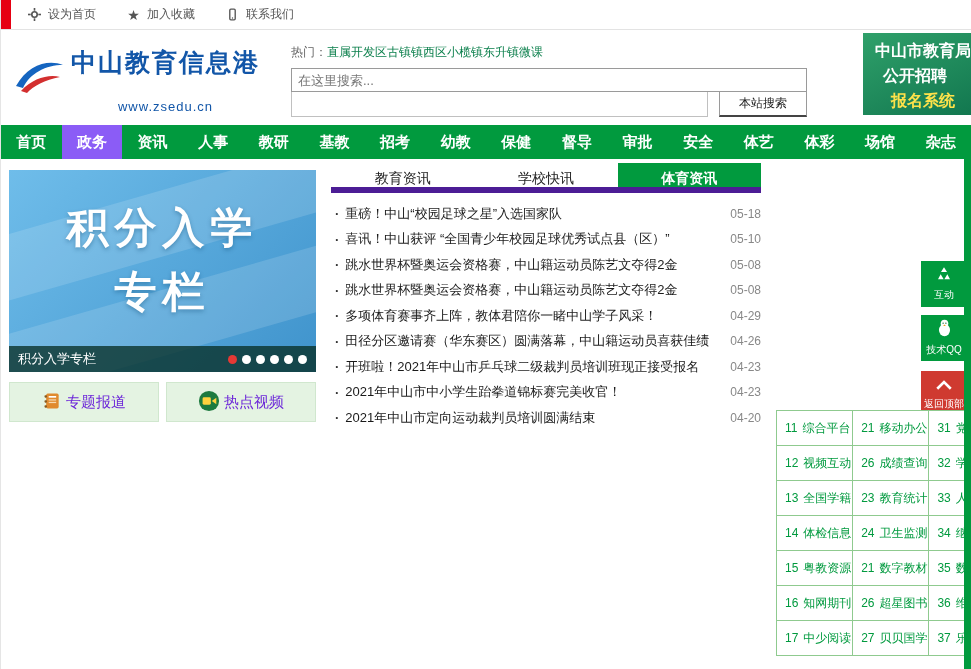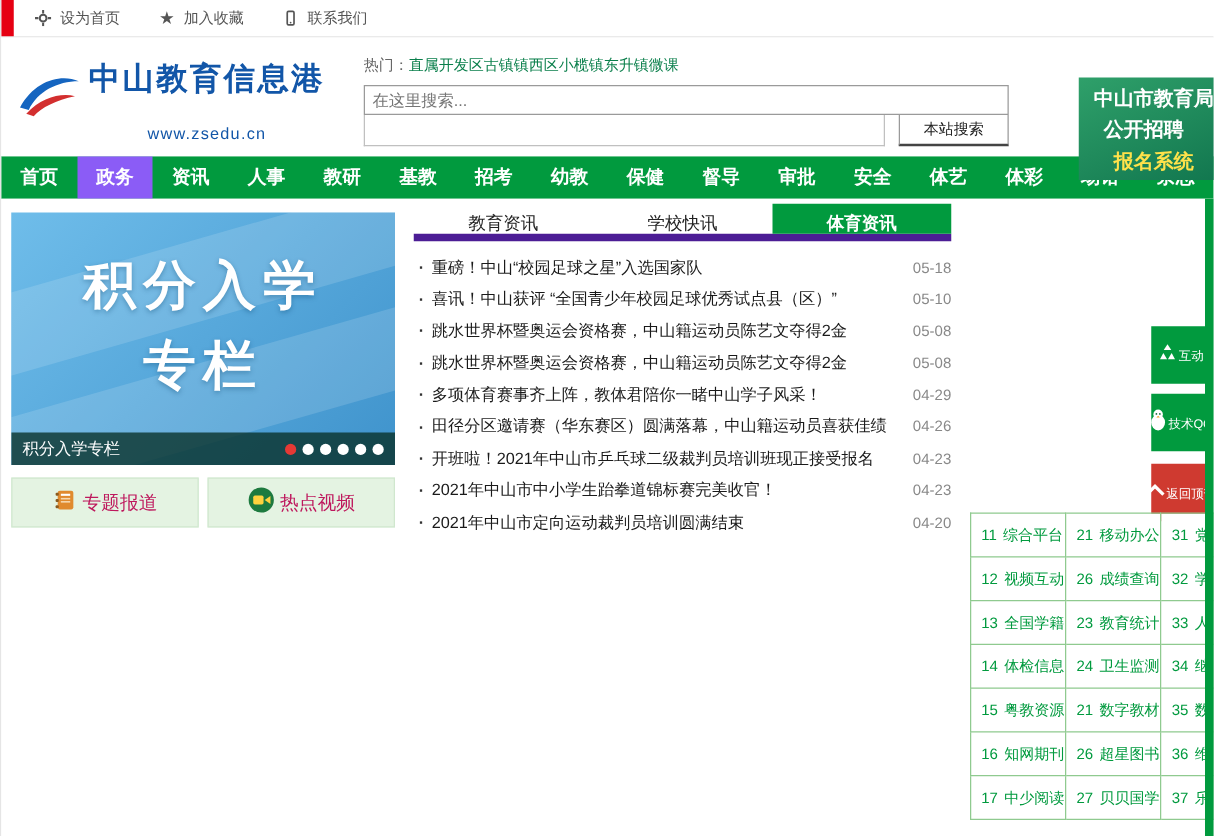--- a/index.html
+++ b/index.html
@@ -19,21 +19,21 @@
   .site-url { font-size:13px; color:#1256a8; text-align:center; letter-spacing:1px; margin-top:20px; }
 
   .search-area { position:absolute; left:290px; top:14px; width:516px; }
   .hot-row { font-size:12px; color:#666; display:flex; gap:0; margin-bottom:7px; align-items:center; }
   .hot-row .hot-link { color:#0a7f4b; cursor:pointer; }
   .search-input { width:100%; height:24px; border:1px solid #9a9a9a; font-size:13px; padding:2px 6px; color:#333; outline:none; }
   .search-row2 { display:flex; height:25px;gap:11px; }
   .search-empty { flex:1; border:1px solid #c0c0c0; border-top:none; background:#fff; }
   .search-btn { width:88px; background:#fff; border:1px solid #9a9a9a; border-top:none; border-bottom:2px solid #444; font-size:12px; color:#222; cursor:pointer; font-family:inherit; }
 
-  .promo { position:absolute; left:862px; top:3px; width:109px; height:82px; background:linear-gradient(155deg,#2fa06a,#12774f); color:#fff; font-weight:bold; font-size:16px; line-height:1.55; padding:6px 0 0 12px; cursor:pointer; white-space:nowrap;margin-top:29px; }
+  .promo { position:absolute; left:862px; top:3px; width:109px; height:82px; background:linear-gradient(155deg,#2fa06a,#12774f); color:#fff; font-weight:bold; font-size:16px; line-height:1.55; padding:6px 0 0 12px; cursor:pointer; white-space:nowrap; }
   .promo .l2 { padding-left:8px; }
   .promo .l3 { color:#ffe24a; padding-left:16px; }
 
   
   .nav { height:34px; background:#019a3e; display:flex; }
   .nav-item { flex:1; text-align:center; line-height:34px; color:#fff; font-size:15px; font-weight:bold; cursor:pointer; }
   .nav-item.active { background:#8b5cf6; }
 
   
   .main { position:relative; height:510px; background:#fff; }
@@ -43,35 +43,35 @@
   .stripe.s1 { left:-50px; top:18px; }
   .stripe.s2 { left:-30px; top:112px; }
   .slide-text { position:absolute; width:100%; top:30px; text-align:center; color:#fff; font-weight:bold; text-shadow:0 2px 4px rgba(0,60,100,.35); }
   .slide-line1 { font-size:42px; letter-spacing:6px; }
   .slide-line2 { font-size:42px; letter-spacing:6px; margin-top:8px; }
   .caption { position:absolute; left:0; right:0; bottom:0; height:26px; background:rgba(8,48,38,.78); display:flex; align-items:center; padding:0 9px; color:#fff; font-size:13px; }
   .dots { margin-left:auto; display:flex; gap:5px; }
   .dot { width:9px; height:9px; border-radius:50%; background:#fff; cursor:pointer; }
   .dot.active { background:#e53935; }
 
-  .quick-btn { position:absolute; top:223px; width:150px; height:40px; background:#e4f3e2; border:1px solid #d0e7ce; display:flex; align-items:center; justify-content:center; gap:4px; font-size:15px; color:#be185d; cursor:pointer; }
+  .quick-btn { position:absolute; top:223px; width:150px; height:40px; background:#e4f3e2; border:1px solid #d0e7ce; display:flex; align-items:center; justify-content:center; gap:4px; font-size:15px; color:#6d28d9; cursor:pointer; }
   .quick-btn.qb1 { left:8px; }
   .quick-btn.qb2 { left:165px; }
 
   .news { position:absolute; left:330px; top:4px; width:430px; }
   .tabs { display:flex; height:30px; border-bottom:6px solid #4c1d95; }
   .tab { flex:1; text-align:center; line-height:30px; font-size:14px; color:#222; cursor:pointer; }
   .tab.active { background:#019a3e; color:#fff; font-weight:bold; }
   .news-list { margin-top:8px; }
   .news-item { display:flex; align-items:center; height:25.5px; font-size:13px; }
   .bullet { color:#333; margin:0 6px 0 4px; font-weight:bold; }
   .news-title { flex:1; color:#1a1a1a; white-space:nowrap; overflow:hidden; text-overflow:ellipsis; cursor:pointer; }
   .news-date { color:#888; font-size:12px; margin-left:10px; }
 
-  .float-btn { position:absolute; left:920px; width:46px; height:46px; background:#019a3e; display:flex; flex-direction:row; align-items:center; justify-content:center; color:#fff; cursor:pointer; }
+  .float-btn { position:absolute; left:920px; width:46px; height:46px; background:#019a3e; display:flex; flex-direction:column; align-items:center; justify-content:center; color:#fff; cursor:pointer; }
   .float-btn.fb1 { top:102px; }
   .float-btn.fb2 { top:156px; }
   .float-btn.fb3 { top:212px; background:#cf3a30; }
   .float-label { font-size:10px; margin-top:2px; white-space:nowrap; }
 
   .qtable { position:absolute; left:775px; top:251px; border-collapse:collapse; z-index:1; }
   .qtable td { border:1px solid #8fca8f; width:97px; height:35px; font-size:12px; color:#019a3e; padding-left:8px; white-space:nowrap; cursor:pointer; background:#fff; }
   .qtable td .num { margin-right:5px; }
 
   .right-strip { position:absolute; left:963px; top:0; width:8px; height:510px; background:#019a3e; z-index:5; }

